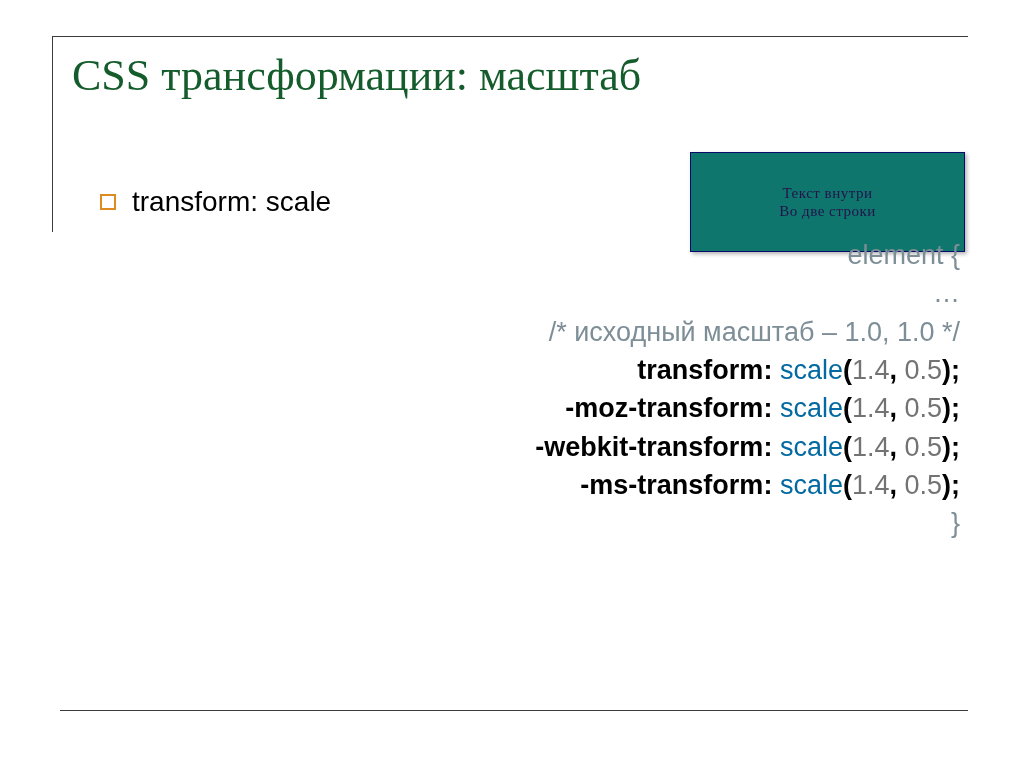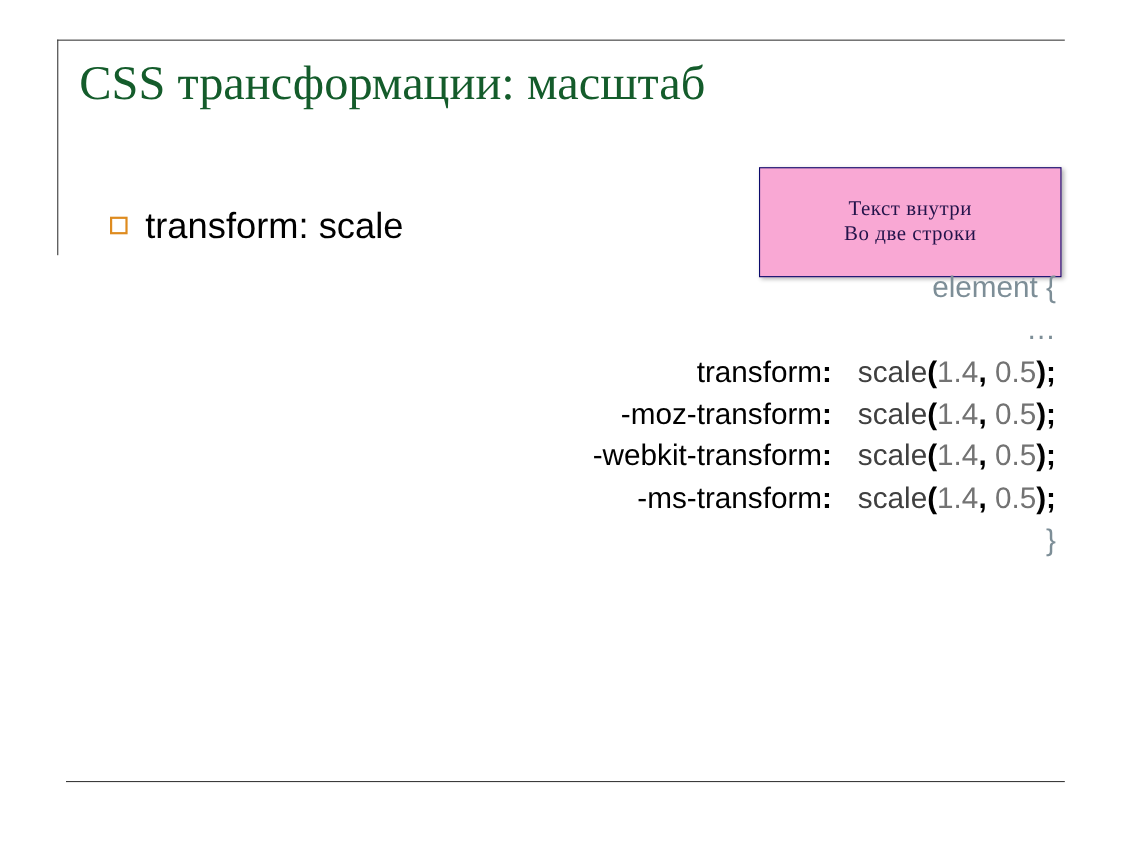--- a/index.html
+++ b/index.html
@@ -52,62 +52,62 @@
   }
   .content {
     position: absolute;
     top: 186px;
     left: 100px;
     width: 860px;
   }
   .bullet-row {
     display: flex;
     align-items: center;
-    font-size: 33px;
+    font-size: 28px;
     color: #000;
     margin-bottom: 18px;
   }
   .bullet {
     width: 16px;
     height: 16px;
     border: 2px solid #de8b1f;
     background: #ffffff;
     margin-right: 16px;
     flex-shrink: 0;
   }
   .code-block {
     font-size: 27px;
     line-height: 1.42;
     color: #333;
     padding-left: 8px;
     text-align: right;
   }
   .sel  { color: #7d8e97; }
   .gray { color: #7d8e97; }
-  .prop { font-weight: normal; color: #000; }
-  .func { color: #404040; margin-left: 16px; }
+  .prop { font-weight: bold; color: #000; }
+  .func { color: #0369a1; }
   .num  { color: #737373; }
   .pun  { color: #000; font-weight: bold; }
   .cb   { color: #7d8e97; } 
 
   .demo-box {
     position: absolute;
     top: 152px;
     left: 690px;
     width: 275px;
     height: 100px;
-    background: #f9a8d4;
+    background: #0f766e;
     border: 1px solid #0a0a6b;
     box-shadow: 2px 2px 4px rgba(0,0,0,0.3);
     display: flex;
     flex-direction: column;
     align-items: center;
     justify-content: center;
     font-family: Georgia, "Times New Roman", serif;
-    font-size: 19px;
+    font-size: 15px;
     color: #23134a;
     line-height: 1.2;
     letter-spacing: 0.5px;
   }
   .indent { padding-left: 28px; display: block; }
 </style>
 </head>
 <body>
 
 <div class="slide">
@@ -129,20 +129,21 @@
       <span class="bullet"></span>
       <span>transform: scale</span>
     </div>
 
     <div class="code-block">
       <div>
         <span class="sel">element</span>
         <span class="cb"> </span><span class="cb">{</span>
       </div>
       <span class="indent gray">…</span>
+      <span class="indent gray">/* исходный масштаб – 1.0, 1.0 */</span>
 
       <span class="indent">
         <span class="prop">transform</span><span class="pun">: </span><span class="func">scale</span><span class="pun">(</span><span class="num">1.4</span><span class="pun">, </span><span class="num">0.5</span><span class="pun">);</span>
       </span>
       <span class="indent">
         <span class="prop">-moz-transform</span><span class="pun">: </span><span class="func">scale</span><span class="pun">(</span><span class="num">1.4</span><span class="pun">, </span><span class="num">0.5</span><span class="pun">);</span>
       </span>
       <span class="indent">
         <span class="prop">-webkit-transform</span><span class="pun">: </span><span class="func">scale</span><span class="pun">(</span><span class="num">1.4</span><span class="pun">, </span><span class="num">0.5</span><span class="pun">);</span>
       </span>

